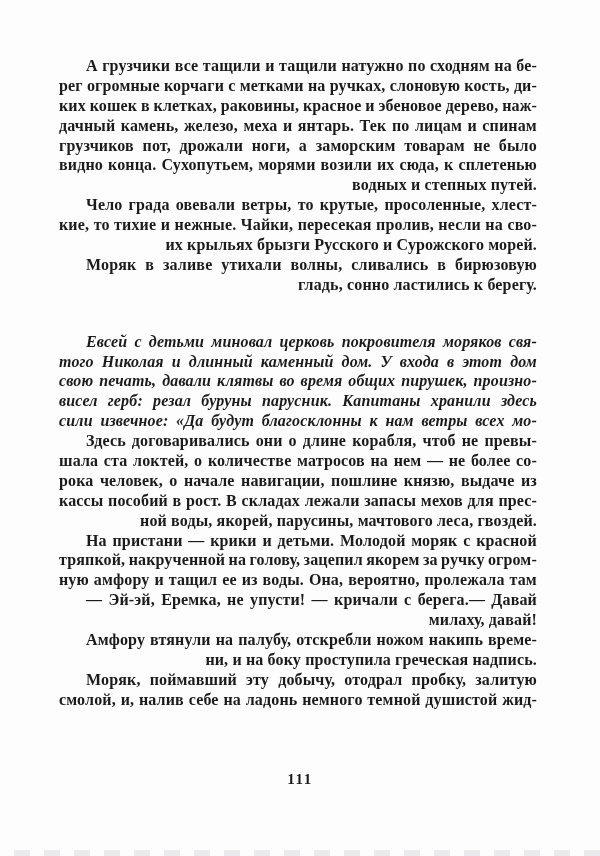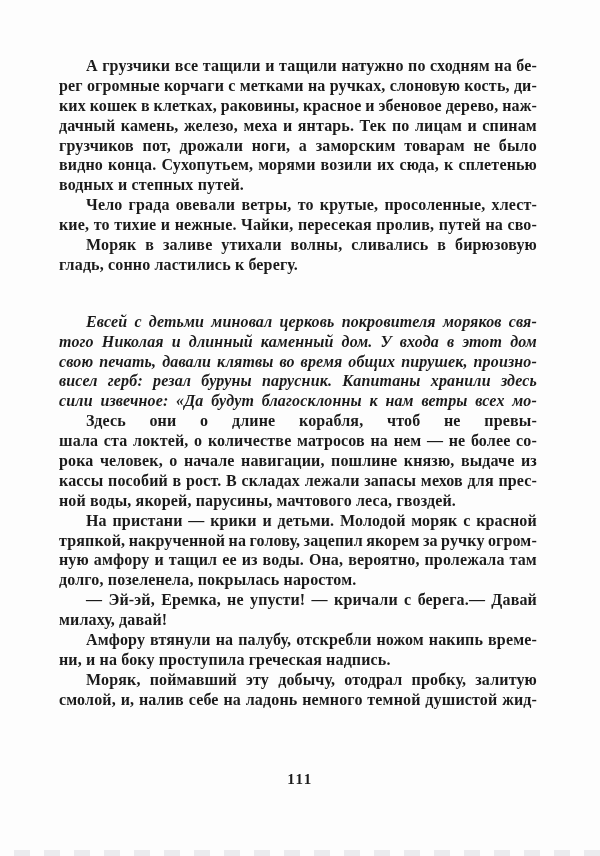--- a/index.html
+++ b/index.html
@@ -43,21 +43,21 @@
   .line.justify {
     display: flex;
     justify-content: space-between;
     flex-wrap: nowrap;
   }
   .line.justify span {
     white-space: nowrap;
     flex: 0 0 auto;
   }
   .line.indent { padding-left: 27px; }
-  .line.last { text-align: left; }
+  .line.last { text-align: right; }
   .page-number {
     position: absolute;
     top: 769px;
     left: 0;
     width: 600px;
     height: 20px;
     line-height: 20px;
     text-align: center;
     font-family: "Liberation Serif", "DejaVu Serif", serif;
     font-weight: bold;
@@ -171,24 +171,25 @@
         </div>
         <div class="line justify">
           <span>кие,</span>
           <span>то</span>
           <span>тихие</span>
           <span>и</span>
           <span>нежные.</span>
           <span>Чайки,</span>
           <span>пересекая</span>
           <span>пролив,</span>
-          <span>путей</span>
+          <span>несли</span>
           <span>на</span>
           <span>сво-</span>
         </div>
+        <div class="line last">их крыльях брызги Русского и Сурожского морей.</div>
       </div>
       <div class="paragraph">
         <div class="line indent justify">
           <span>Моряк</span>
           <span>в</span>
           <span>заливе</span>
           <span>утихали</span>
           <span>волны,</span>
           <span>сливались</span>
           <span>в</span>
@@ -250,20 +251,21 @@
           <span>к</span>
           <span>нам</span>
           <span>ветры</span>
           <span>всех</span>
           <span>мо-</span>
         </div>
       </div>
       <div class="paragraph">
         <div class="line indent justify">
           <span>Здесь</span>
+          <span>договаривались</span>
           <span>они</span>
           <span>о</span>
           <span>длине</span>
           <span>корабля,</span>
           <span>чтоб</span>
           <span>не</span>
           <span>превы-</span>
         </div>
         <div class="line justify">
           <span>шала</span>
@@ -335,21 +337,20 @@
           <span>и</span>
           <span>тащил</span>
           <span>ее</span>
           <span>из</span>
           <span>воды.</span>
           <span>Она,</span>
           <span>вероятно,</span>
           <span>пролежала</span>
           <span>там</span>
         </div>
-        <div class="line last">долго, позеленела, покрылась наростом.</div>
       </div>
       <div class="paragraph">
         <div class="line indent justify">
           <span>—</span>
           <span>Эй-эй,</span>
           <span>Еремка,</span>
           <span>не</span>
           <span>упусти!</span>
           <span>—</span>
           <span>кричали</span>

